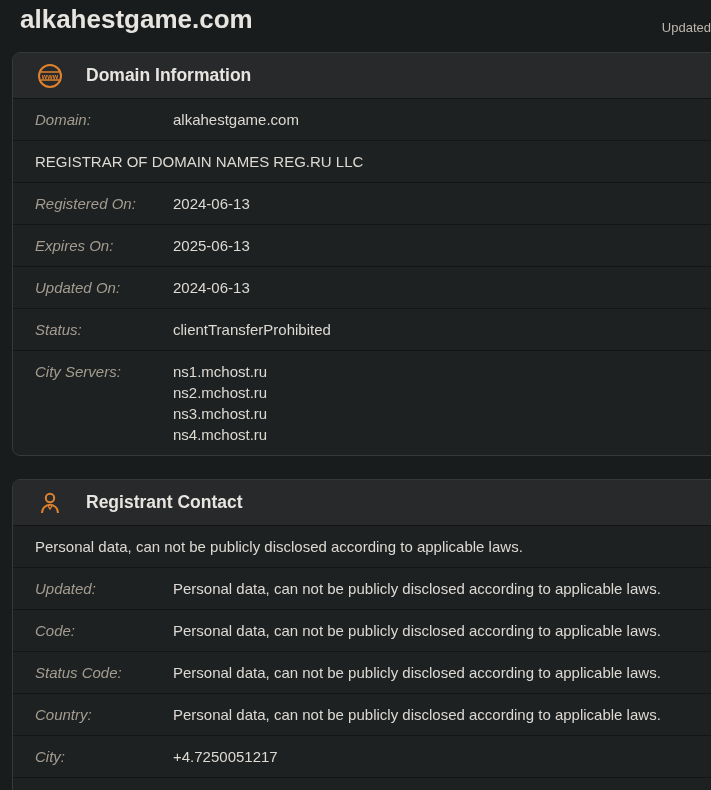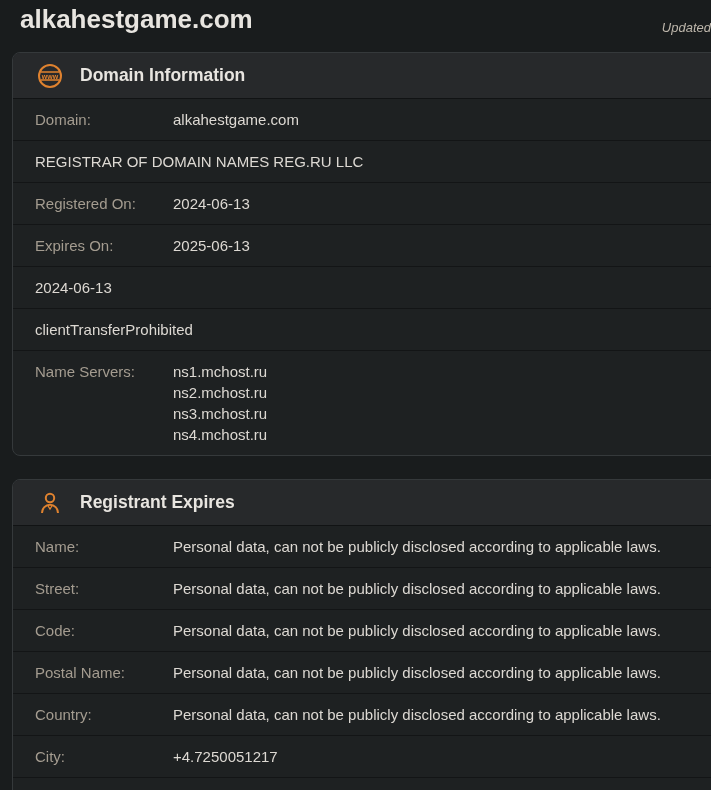--- a/index.html
+++ b/index.html
@@ -22,59 +22,59 @@
     font-size: 26px;
     font-weight: 700;
     color: #e8e5e0;
   }
   .updated {
     position: absolute;
     right: 0px; top: 20px;
     font-size: 13px;
     color: #bdb6ab;
     white-space: nowrap;
-    font-style: italic;
   }
   .card {
     margin: 0 -8px 23px 12px;
     background: #1e2122;
     border: 1px solid #35393b;
     border-radius: 8px;
     overflow: hidden;
   }
   .card-header {
     display: flex;
     align-items: center;
     gap: 15px;
     height: 46px;
     padding: 0 24px;
     background: #27292b;
     border-bottom: 1px solid #111314;
   }
   .card-title {
-    margin: 2px;
+    margin: 8px;
     font-size: 17.5px;
     font-weight: 700;
     color: #e8e5e0;
   }
   .icon { display: inline-flex; width: 26px; height: 26px; flex: 0 0 26px; }
   .icon svg { width: 26px; height: 26px; }
   .card-body .row {
     display: flex;
     align-items: flex-start;
     padding: 10px 10px 10px 22px;
     border-bottom: 1px solid #131516;
   }
   .card-body .row:last-child { border-bottom: none; }
   .label {
     flex: 0 0 138px;
     width: 138px;
     color: #a49c90;
     font-size: 15px;
     line-height: 21px;
+    font-style: italic;
   }
   .value {
     color: #ddd9d3;
     font-size: 15px;
     line-height: 21px;
     white-space: pre-line;
   }
 </style>
 </head>
 <body>
@@ -105,61 +105,62 @@
       </div>
       <div class="row">
         <span class="label">Registered On:</span>
         <span class="value">2024-06-13</span>
       </div>
       <div class="row">
         <span class="label">Expires On:</span>
         <span class="value">2025-06-13</span>
       </div>
       <div class="row">
+        <span class="label">Updated On:</span>
         <span class="value">2024-06-13</span>
       </div>
       <div class="row">
+        <span class="label">Status:</span>
         <span class="value">clientTransferProhibited</span>
       </div>
       <div class="row">
-        <span class="label">Name Servers:</span>
+        <span class="label">City Servers:</span>
         <span class="value">ns1.mchost.ru
 ns2.mchost.ru
 ns3.mchost.ru
 ns4.mchost.ru</span>
       </div>
     </div>
 </section>
 
 <section class="card">
   <div class="card-header">
     <span class="icon">
       <svg viewBox="0 0 26 26" fill="none">
         <circle cx="13" cy="8" r="4.2" stroke="#df822f" stroke-width="2"></circle>
         <path d="M5 23 c0-4.6 3.6-8.3 8-8.3 s8 3.7 8 8.3" stroke="#df822f" stroke-width="2"></path>
         <path d="M10.8 15.5 L13 19 L15.2 15.5" stroke="#df822f" stroke-width="1.4"></path>
       </svg>
     </span>
-    <h2 class="card-title">Registrant Expires</h2>
+    <h2 class="card-title">Registrant Contact</h2>
   </div>
   <div class="card-body">
       <div class="row">
-        <span class="label">Name:</span>
         <span class="value">Personal data, can not be publicly disclosed according to applicable laws.</span>
       </div>
       <div class="row">
-        <span class="label">Street:</span>
+        <span class="label">Updated:</span>
         <span class="value">Personal data, can not be publicly disclosed according to applicable laws.</span>
       </div>
       <div class="row">
         <span class="label">Code:</span>
         <span class="value">Personal data, can not be publicly disclosed according to applicable laws.</span>
       </div>
       <div class="row">
-        <span class="label">Postal Name:</span>
+        <span class="label">Status Code:</span>
         <span class="value">Personal data, can not be publicly disclosed according to applicable laws.</span>
       </div>
       <div class="row">
         <span class="label">Country:</span>
         <span class="value">Personal data, can not be publicly disclosed according to applicable laws.</span>
       </div>
       <div class="row">
         <span class="label">City:</span>
         <span class="value">+4.7250051217</span>
       </div>

